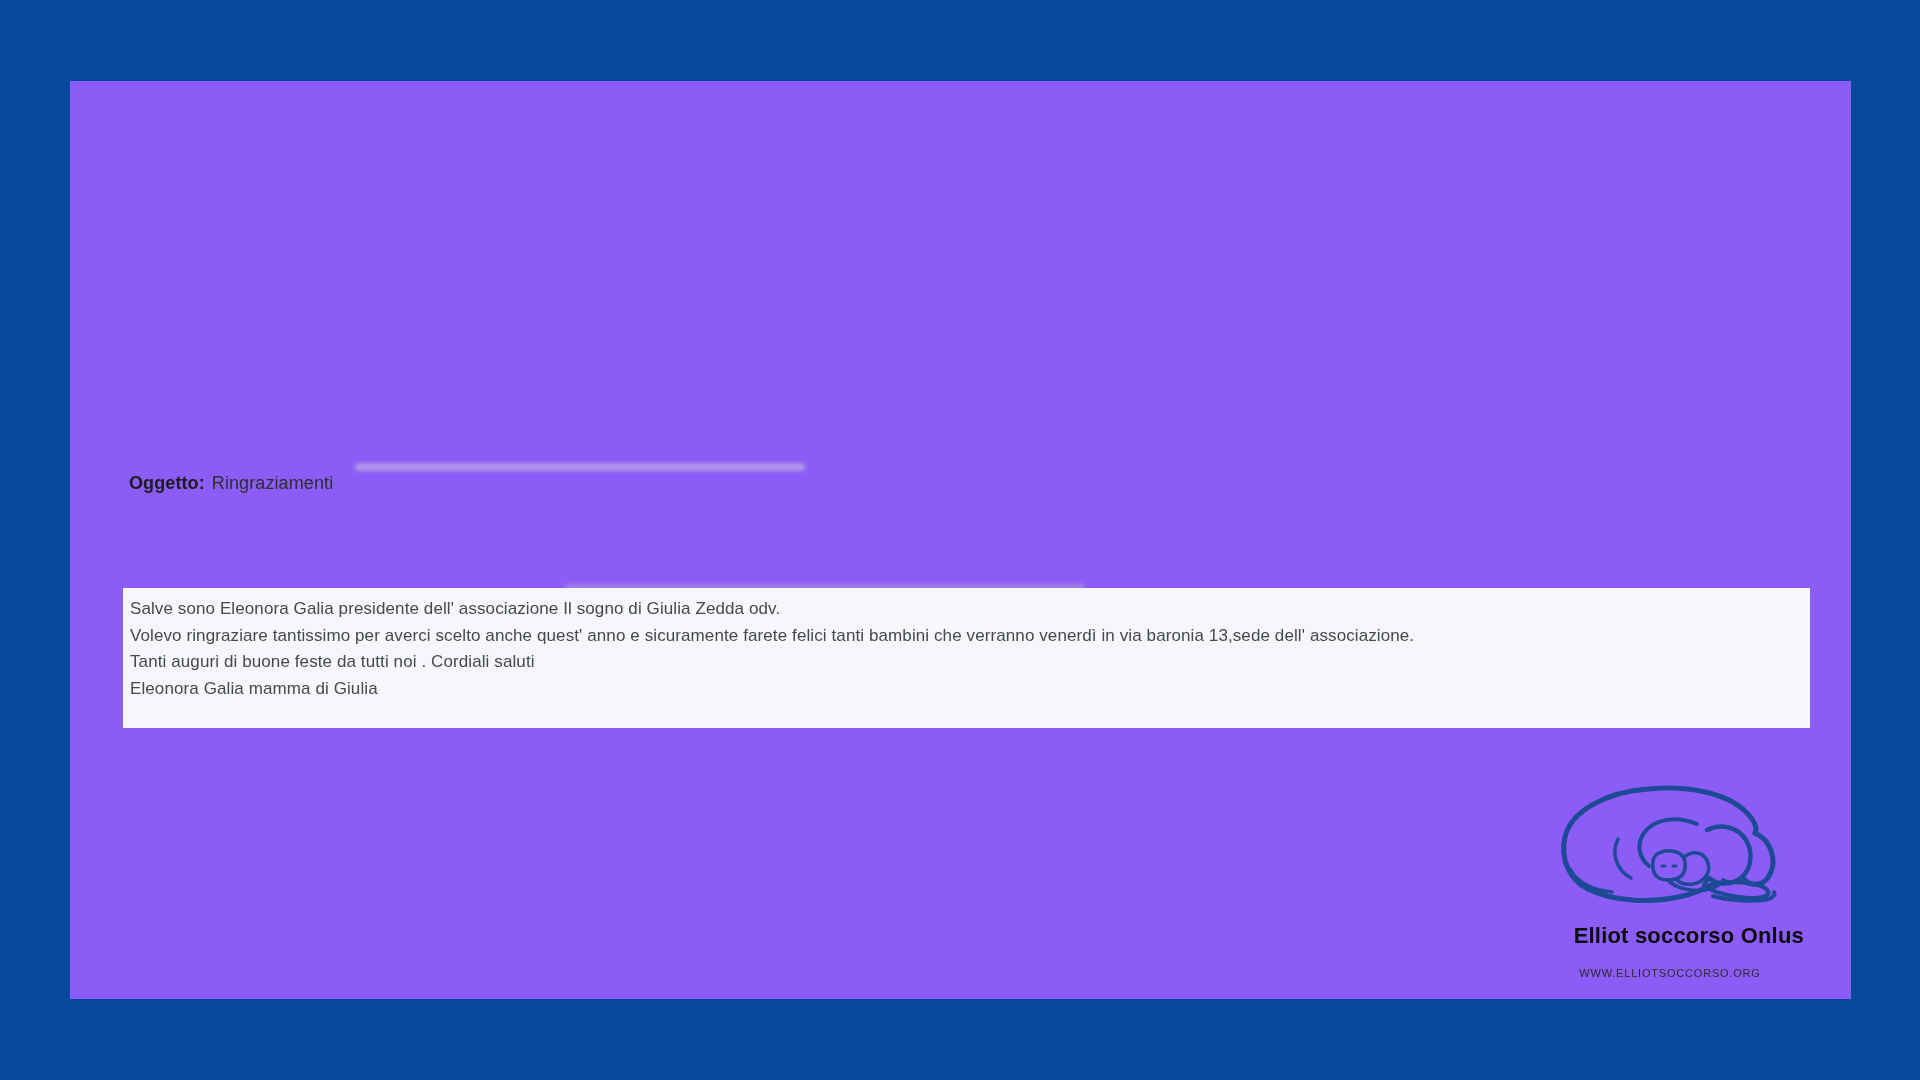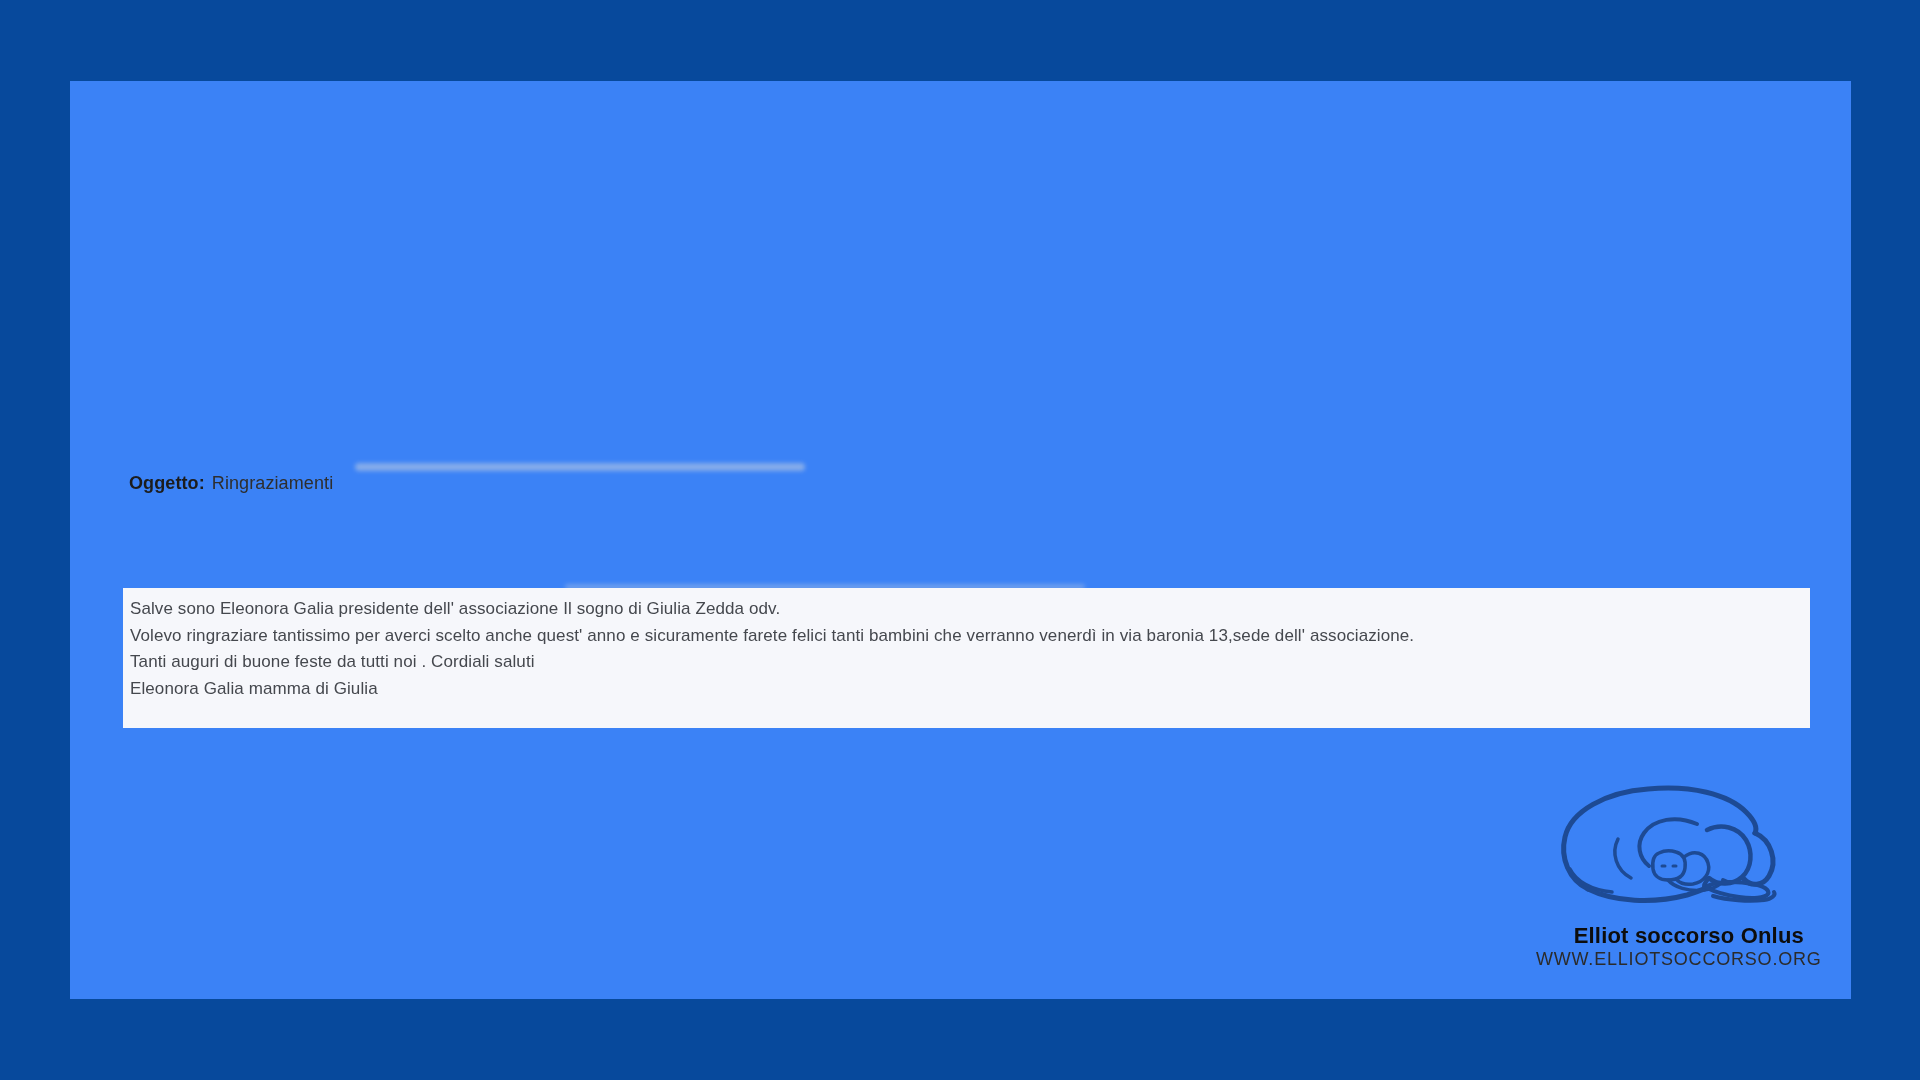--- a/index.html
+++ b/index.html
@@ -9,21 +9,21 @@
   .frame {
     position: relative;
     width: 1920px; height: 1080px;
     background: #07499c;
   }
 
   .card {
     position: absolute;
     left: 70px; top: 81px;
     width: 1781px; height: 918px;
-    background: #3b82f6;
+    background: #8b5cf6;
   }
 
   
   .subject-line {
     position: absolute;
     left: 59px; top: 390px;
     font-size: 18px;
     line-height: 24px;
     color: #2e2e2e;
     letter-spacing: 0.1px;
@@ -75,22 +75,22 @@
   }
   .org-name {
     margin-top: 6px;
     font-size: 22px;
     font-weight: bold;
     color: #0d0d0d;
     letter-spacing: 0.2px;
     text-align: right;
   }
   .org-website {
-    margin-top: 0;
-    font-size: 18px;
+    margin-top: 18px;
+    font-size: 11px;
     color: #2b2b2b;
     letter-spacing: 0.8px;
   }
 </style>
 </head>
 <body>
 
 <div class="frame">
   <div class="card">
 

